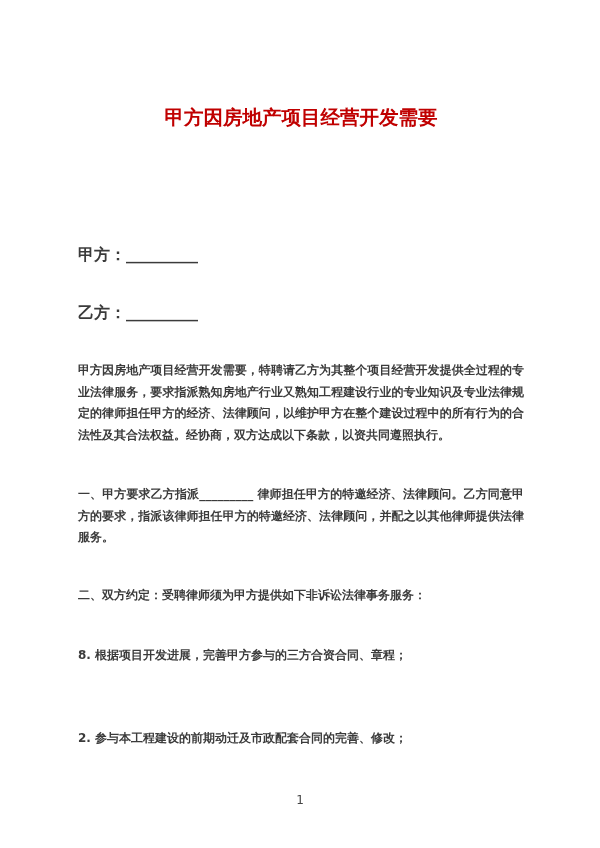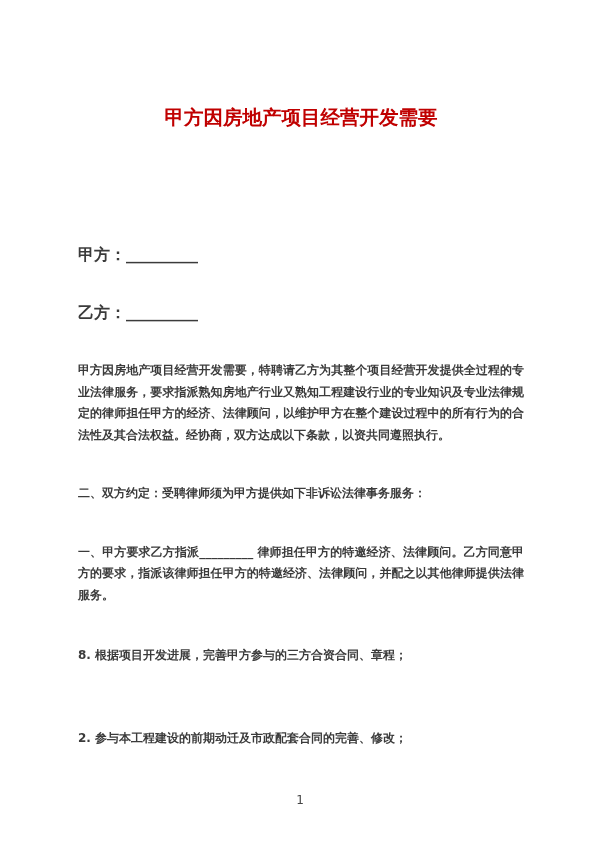--- a/index.html
+++ b/index.html
@@ -65,23 +65,23 @@
 <div class="page">
 
   <h1 class="title" style="color: rgb(192, 0, 0);">甲方因房地产项目经营开发需要</h1>
 
   <p class="field-line party-a"><span>甲方：</span><span class="blank">_________</span></p>
 
   <p class="field-line party-b"><span>乙方：</span><span class="blank">_________</span></p>
 
   <p class="para intro">甲方因房地产项目经营开发需要，特聘请乙方为其整个项目经营开发提供全过程的专业法律服务，要求指派熟知房地产行业又熟知工程建设行业的专业知识及专业法律规定的律师担任甲方的经济、法律顾问，以维护甲方在整个建设过程中的所有行为的合法性及其合法权益。经协商，双方达成以下条款，以资共同遵照执行。</p>
 
+  <p class="para clause-one"><span>一、甲方要求乙方指派</span><span class="blank">_________</span><span> 律师担任甲方的特邀经济、法律顾问。乙方同意甲方的要求，指派该律师担任甲方的特邀经济、法律顾问，并配之以其他律师提供法律服务。</span></p>
+
   <p class="para clause-two">二、双方约定：受聘律师须为甲方提供如下非诉讼法律事务服务：</p>
-
-  <p class="para clause-one"><span>一、甲方要求乙方指派</span><span class="blank">_________</span><span> 律师担任甲方的特邀经济、法律顾问。乙方同意甲方的要求，指派该律师担任甲方的特邀经济、法律顾问，并配之以其他律师提供法律服务。</span></p>
 
   <p class="para item-1">8. 根据项目开发进展，完善甲方参与的三方合资合同、章程；</p>
 
   <p class="para item-2">2. 参与本工程建设的前期动迁及市政配套合同的完善、修改；</p>
 
   <div class="page-number">1</div>
 
 </div>
 
 </body></html>

